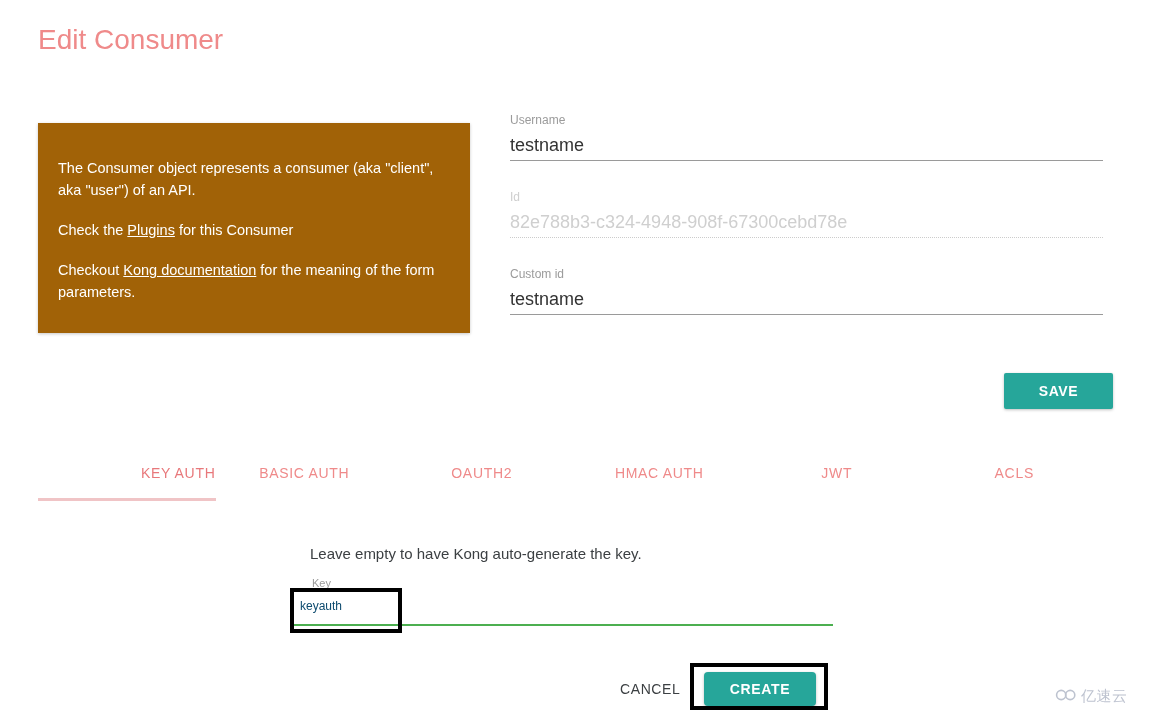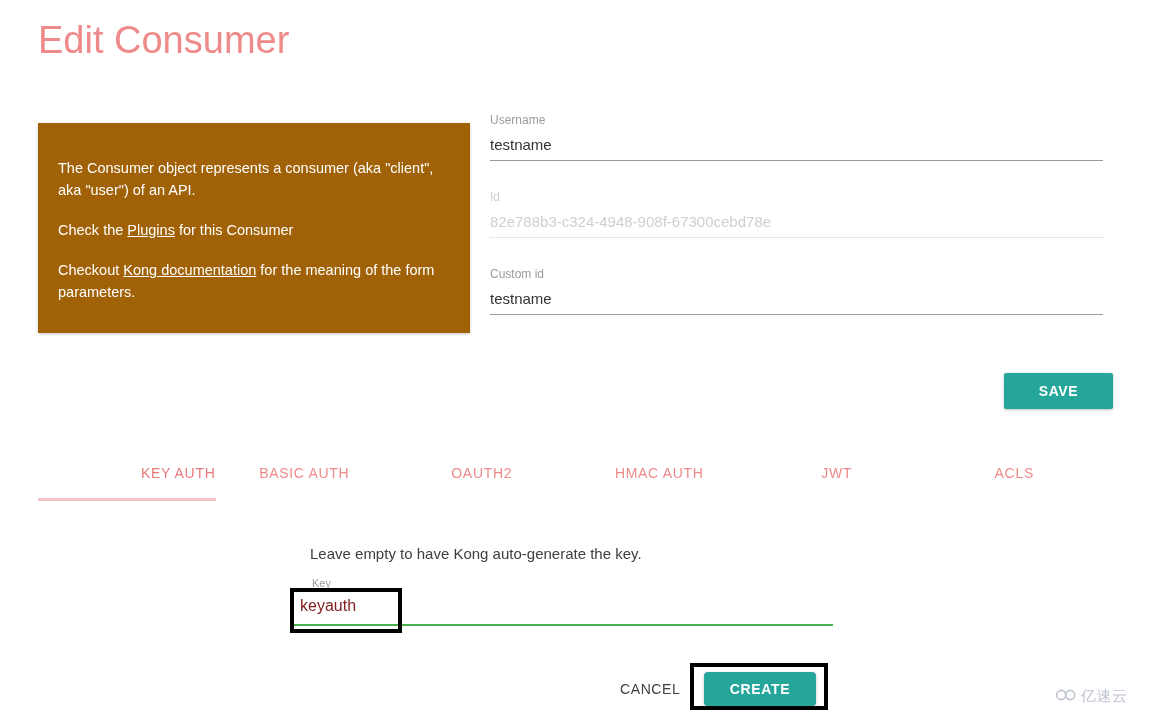--- a/index.html
+++ b/index.html
@@ -18,21 +18,21 @@
     width: 1160px;
     height: 713px;
     background: #ffffff;
   }
 
   
   .page-title {
     position: absolute;
     left: 38px;
     top: 12px;
-    font-size: 38px;
+    font-size: 28px;
     font-weight: 300;
     color: #ef8a8a;
     letter-spacing: 0px;
     line-height: 56px;
     white-space: nowrap;
   }
 
   
   .info-card {
     position: absolute;
@@ -57,29 +57,29 @@
     text-decoration: underline;
   }
 
   
   .form-area {
     position: absolute;
     left: 490px;
     top: 112px;
     width: 613px;
   }
-  .field { position: relative; margin-bottom: 28px; }
+  .field { position: relative; margin-bottom: 28px; margin-left: 20px; }
   .field-label {
     font-size: 12px;
     color: #9b9b9b;
     line-height: 16px;
     height: 16px;
   }
   .field-value {
-    font-size: 15px;
+    font-size: 18px;
     color: #333333;
     line-height: 30px;
     height: 32px;
     padding-top: 2px;
   }
   .field-underline {
     height: 1px;
     width: 100%;
     background: #9a9a9a;
   }
@@ -159,22 +159,22 @@
   }
   .key-label {
     font-size: 11px;
     color: #9b9b9b;
     line-height: 14px;
     height: 14px;
     padding-left: 7px;
     margin-left: 12px;
   }
   .key-value {
-    font-size: 16px;
-    color: #7f1d1d;
+    font-size: 12px;
+    color: #0c4a6e;
     line-height: 32px;
     height: 34px;
     padding-left: 7px;
   }
   .key-underline {
     height: 2px;
     width: 100%;
     background: #4caf50;
   }
 

